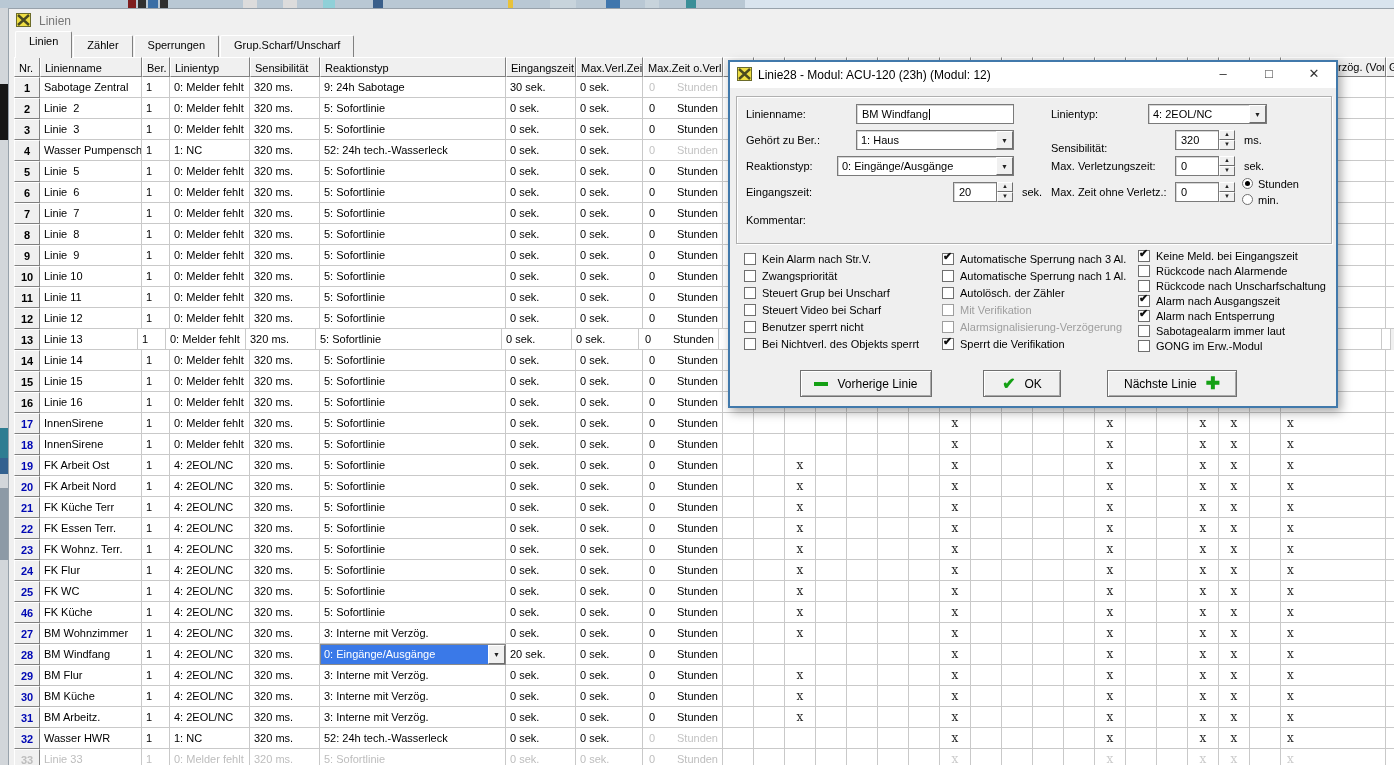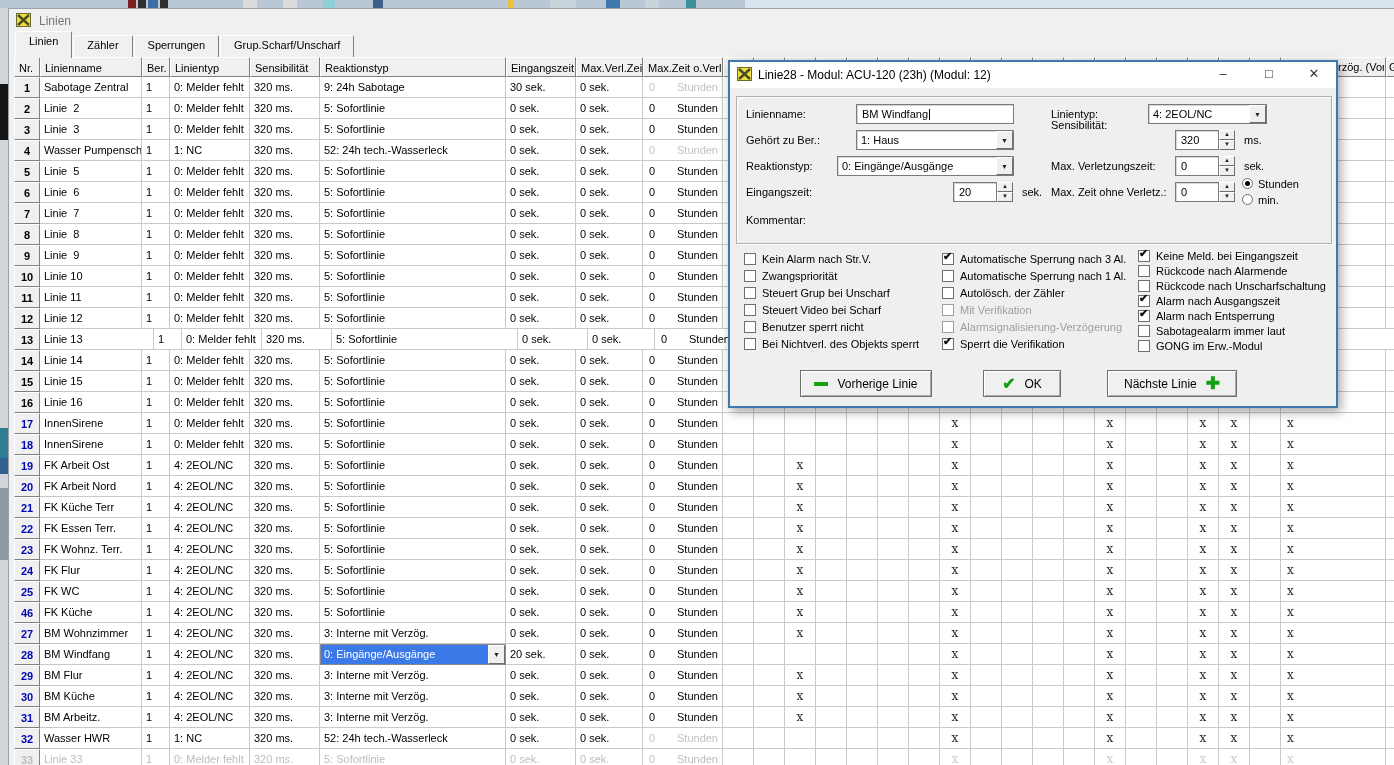--- a/index.html
+++ b/index.html
@@ -530,21 +530,21 @@
         <div class="cell" style="width: 31px;"></div>
         <div class="cell" style="width: 31px;"></div>
         <div class="cell" style="width: 31px;"></div>
         <div class="cell" style="width: 31px;"></div>
         <div class="cell" style="width: 31px;"></div>
         <div class="cell wx" style="width: 105px;"></div>
         <div class="cell" style="width: 9px;"></div>
       </div>
       <div class="trow">
         <div class="cell ncell" style="width: 26px;">13</div>
-        <div class="cell" style="width: 114px;">Linie 13</div>
+        <div class="cell" style="width: 98px;">Linie 13</div>
         <div class="cell" style="width: 28px;">1</div>
         <div class="cell" style="width: 80px;">0: Melder fehlt</div>
         <div class="cell" style="width: 70px;">320 ms.</div>
         <div class="cell" style="width: 186px;">5: Sofortlinie</div>
         <div class="cell" style="width: 70px;">0 sek.</div>
         <div class="cell" style="width: 67px;">0 sek.</div>
         <div class="cell mzcell" style="width: 80px;"><span>0</span><span class="mz-unit">Stunden</span></div>
         <div class="cell" style="width: 31px;"></div>
         <div class="cell" style="width: 31px;"></div>
         <div class="cell" style="width: 31px;"></div>
@@ -1212,21 +1212,21 @@
         <span class="ctext">4: 2EOL/NC</span>
         <span class="cbtn">▼</span>
       </span>
 
     <span class="dlabel" style="left:16px;top:72px;">Gehört zu Ber.:</span>
     <span class="combo" style="left:126px;top:68px;width:158px;">
         <span class="ctext">1: Haus</span>
         <span class="cbtn">▼</span>
       </span>
 
-    <span class="dlabel" style="left:321px;top:57px;">Sensibilität:</span>
+    <span class="dlabel" style="left:321px;top:80px;">Sensibilität:</span>
     <span class="spin" style="left:445px;top:68px;">
         <span class="val">320</span>
         <span class="btns">
           <div>▲</div>
           <div>▼</div>
         </span>
       </span>
     <span class="dlabel" style="left:514px;top:72px;">ms.</span>
 
     <span class="dlabel" style="left:16px;top:98px;">Reaktionstyp:</span>

